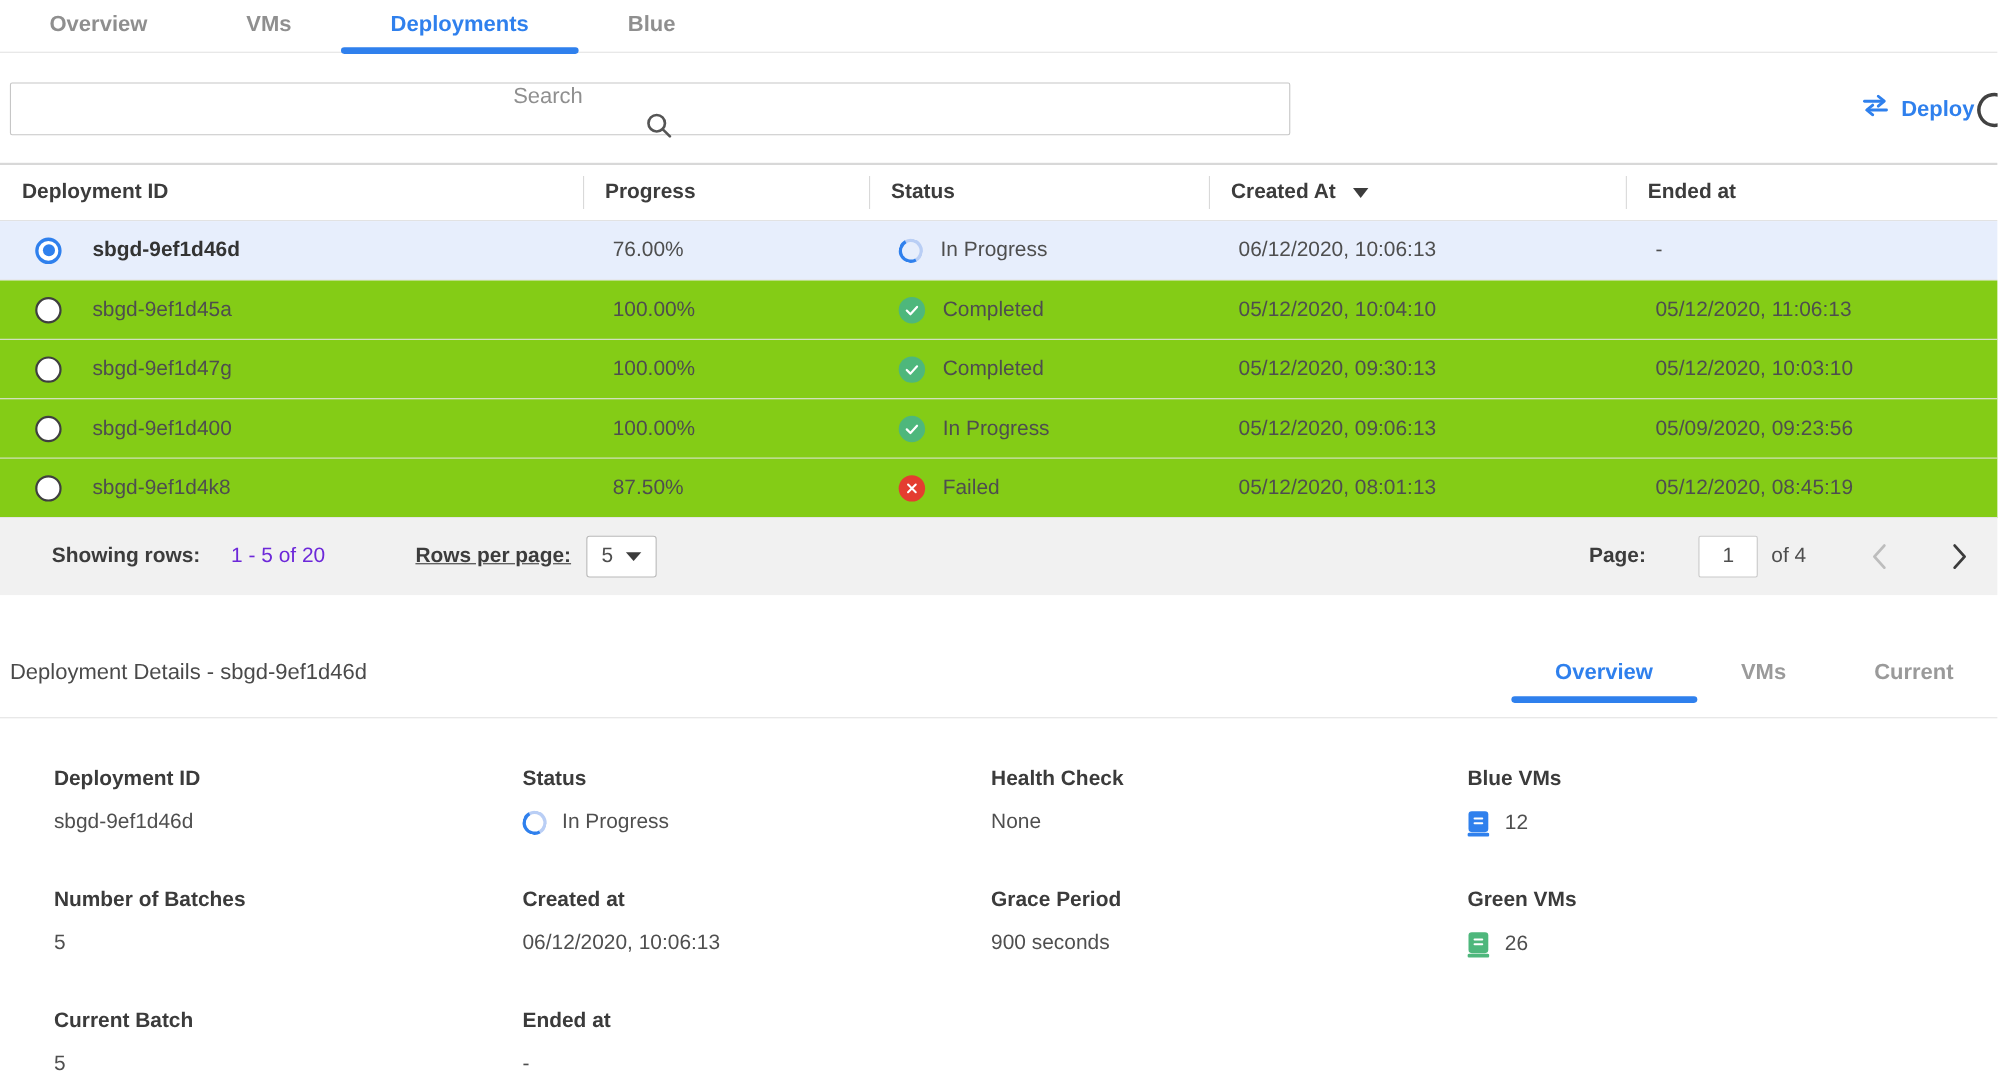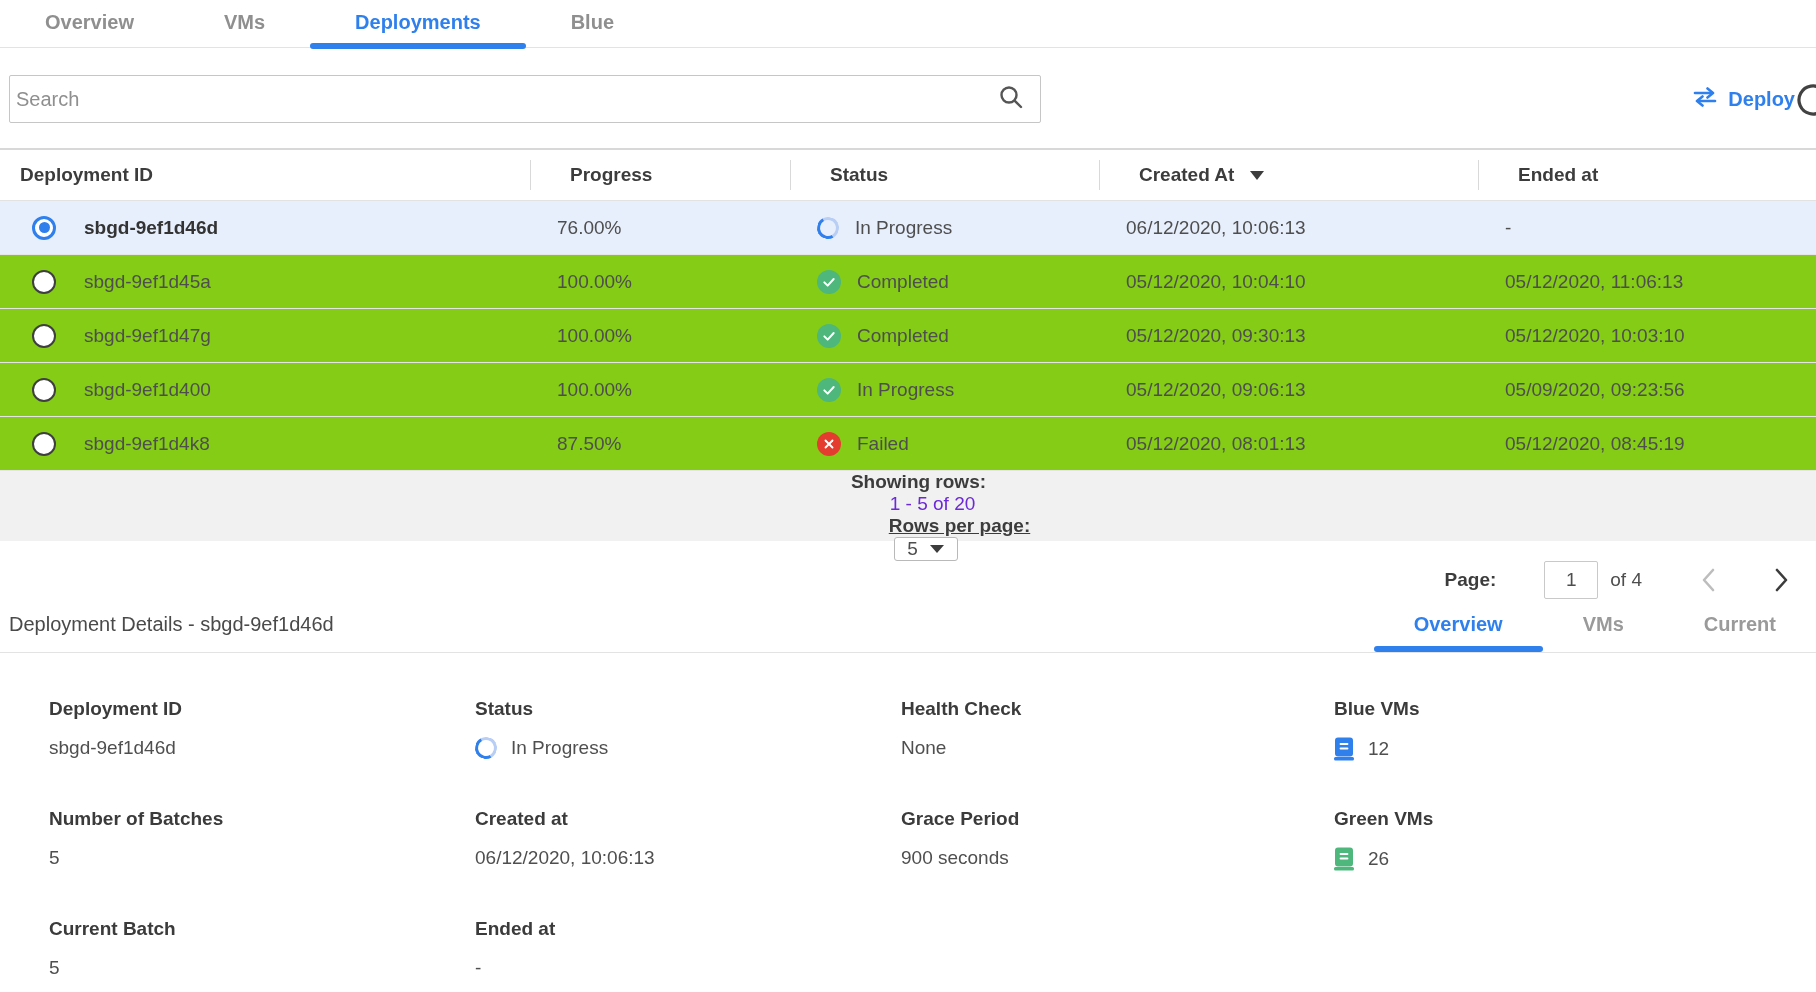--- a/index.html
+++ b/index.html
@@ -13,35 +13,35 @@
   
   .top-tabs { display:flex; height:48px; align-items:center; border-bottom:1px solid #e3e3e3; }
   .top-tab { position:relative; height:48px; line-height:44px; padding:0 45px;
              font-weight:bold; font-size:20px; color:#8f8f8f; cursor:pointer; }
   .top-tab.active { color:#2F80ED; }
   .top-tab.active::after { content:""; position:absolute; left:0; right:0; bottom:-1px;
              height:6px; background:#2F80ED; border-radius:3px; }
 
   
   .toolbar { position:relative; margin-top:27px; height:48px; display:flex; align-items:center; }
-  .search-box { margin-left:9px; width:1032px; height:48px; border:1px solid #c6c6c6;
-             border-radius:2px; display:flex; align-items:center; padding:0 16px 0 4px; background:#fff; }
+  .search-box { margin-left:9px; width:1164px; height:48px; border:1px solid #c6c6c6;
+             border-radius:2px; display:flex; align-items:center; padding:0 16px 0 32px; background:#fff;flex-direction:column; }
   .search-box input { flex:1; border:none; outline:none; font-size:20px; color:#444;
              font-family:"Liberation Sans", sans-serif; background:transparent; }
   .search-box input::placeholder { color:#8f8f8f; }
   .deploy-btn { display:flex; align-items:center; gap:9px; margin-left:auto; margin-right:15px;
              color:#2F80ED; font-weight:bold; font-size:20px; cursor:pointer; background:none; border:none;
              font-family:"Liberation Sans", sans-serif; }
   .refresh-wrap { position:absolute; right:-16px; top:6px; width:38px; height:38px; cursor:pointer; }
 
   
   .table { margin-top:25px; width:100%; }
   .thead, .trow { display:grid; grid-template-columns:530px 260px 309px 379px 1fr; align-items:center; }
   .thead { height:53px; border-top:2px solid #d8d8d8; border-bottom:1px solid #e2e2e2; }
-  .th { font-weight:bold; color:#3c3c3c; height:30px; line-height:30px; padding-left:39px;
+  .th { font-weight:bold; color:#3c3c3c; height:30px; line-height:30px; padding-left:19px;
         display:flex; align-items:center; }
   .th:first-child { padding-left:20px; }
   .th + .th { border-left:1px solid #d9d9d9; }
   .sort-caret { width:0; height:0; border-left:7px solid transparent; border-right:7px solid transparent;
         border-top:9px solid #3c3c3c; margin-left:16px; display:inline-block; }
 
   .trow { height:54px; border-bottom:1px solid #e5e5e5; cursor:pointer; background:#84cc16; }
   .trow.selected { background:#e7eefc; }
   .cell { padding-left:27px; color:#4e4e4e; }
   .c-id { padding-left:32px; display:flex; align-items:center; gap:28px; }
@@ -56,36 +56,36 @@
 
   .status-circle { width:24px; height:24px; border-radius:50%; display:inline-flex;
            align-items:center; justify-content:center; flex:0 0 auto; }
   .status-circle.green { background:#4eb77c; }
   .status-circle.red { background:#e43d30; }
   .spinner { width:22px; height:22px; border-radius:50%; flex:0 0 auto;
            border:3.5px solid #b9cef5; border-left-color:#2F80ED; border-bottom-color:#2F80ED;
            transform:rotate(15deg); }
 
   
-  .tfoot { height:70px; background:#f1f1f1; display:flex; align-items:center; padding:0 26px 0 47px;flex-direction:column; }
+  .tfoot { height:70px; background:#f1f1f1; display:flex; align-items:center; padding:0 26px 0 47px; }
   .lbl-bold { font-weight:bold; color:#3c3c3c; }
   .showing-val { margin-left:28px; color:#6d28d9; }
   .rpp-label { margin-left:82px;text-decoration:underline; }
   .select-box { margin-left:14px; width:64px; height:38px; background:#fff; border:1px solid #b9b9b9;
            border-radius:3px; display:flex; align-items:center; justify-content:center; gap:12px; cursor:pointer; }
   .select-caret { width:0; height:0; border-left:7px solid transparent; border-right:7px solid transparent;
            border-top:8px solid #3c3c3c; }
   .pager { margin-left:auto; display:flex; align-items:center; }
   .page-input { width:54px; height:38px; margin-left:48px; border:1px solid #c9c9c9; border-radius:2px;
            text-align:center; font-size:19px; color:#4e4e4e; font-family:"Liberation Sans", sans-serif; background:#fff; }
   .page-total { margin-left:12px; color:#4e4e4e; }
   .chev { background:none; border:none; padding:0; margin-left:58px; cursor:pointer; line-height:0; }
 
   
-  .details-header { margin-top:59px; height:53px; display:flex; align-items:flex-end;
+  .details-header { margin-top:59px; height:53px; display:flex; align-items:flex-start;
            border-bottom:1px solid #e3e3e3; }
   .details-title { margin-left:9px; font-size:20px; color:#4a4a4a; padding-bottom:16px; }
   .details-tabs { margin-left:auto; display:flex; }
   .d-tab { position:relative; padding:0 40px 16px 40px; font-weight:bold; font-size:20px;
            color:#9a9a9a; cursor:pointer; }
   .d-tab.active { color:#2F80ED; }
   .d-tab.active::after { content:""; position:absolute; left:0; right:0; bottom:0; height:6px;
            background:#2F80ED; border-radius:3px; }
 
   .fields { margin-top:45px; padding-left:49px; display:grid;

